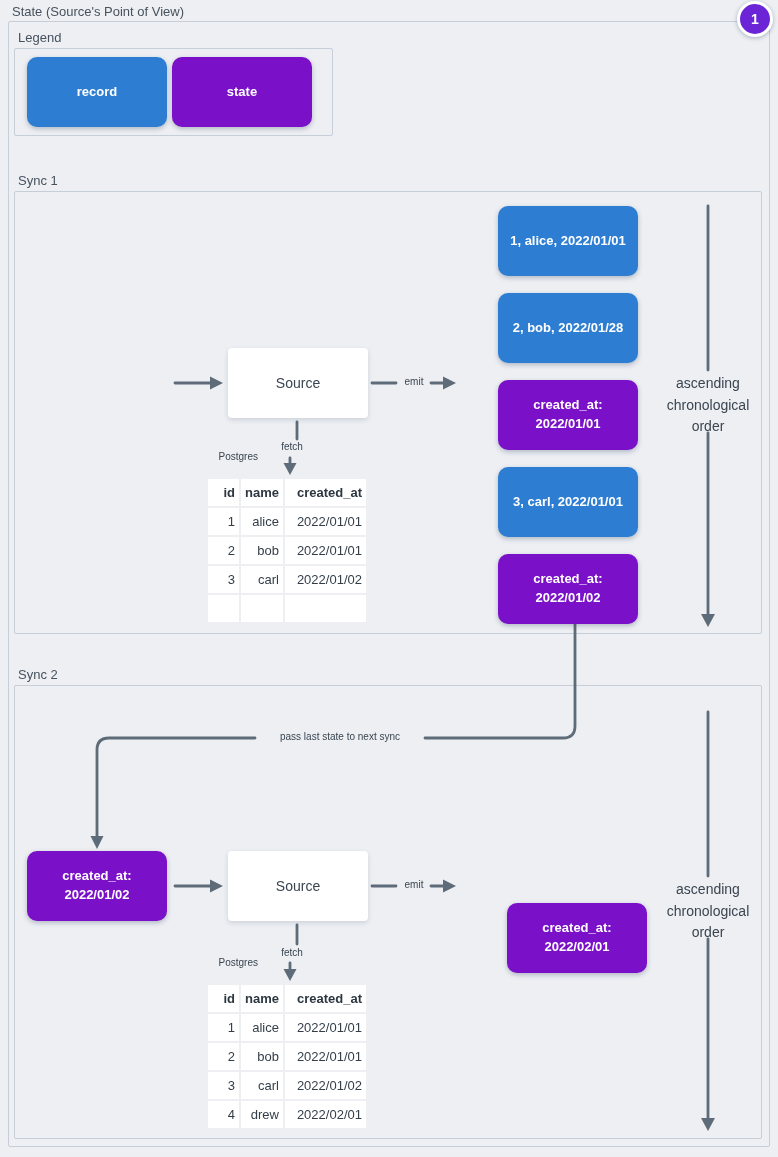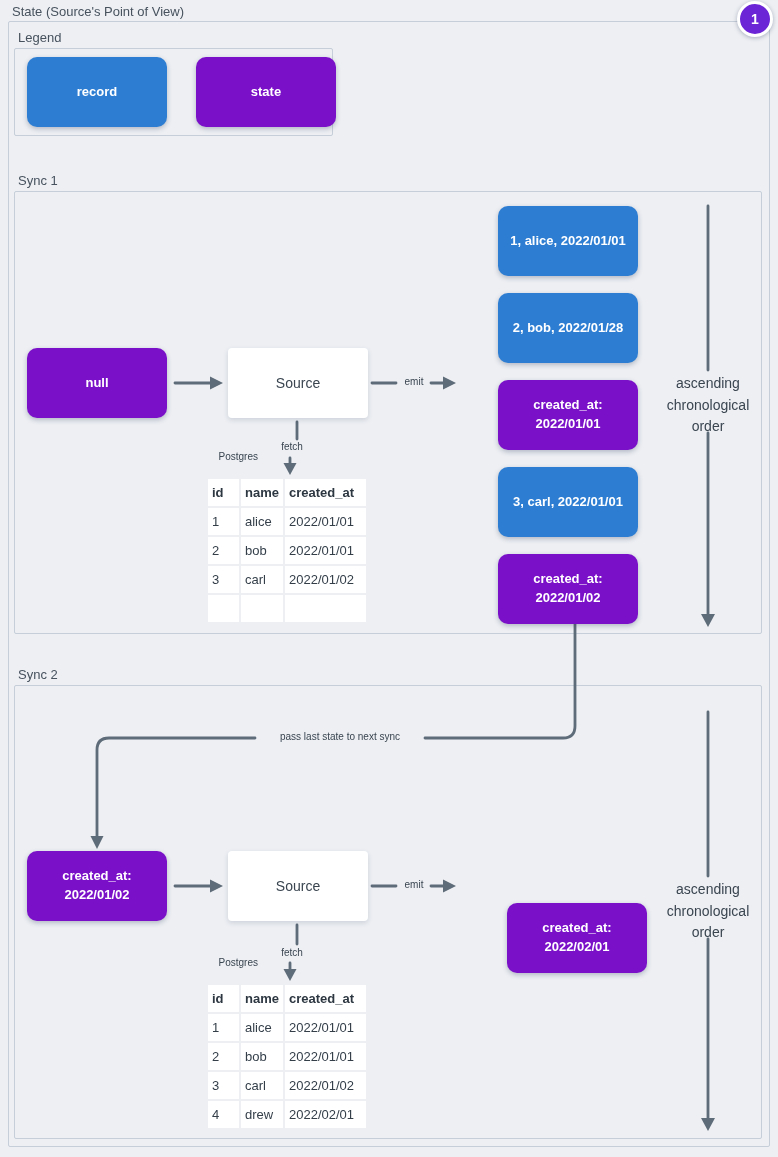--- a/index.html
+++ b/index.html
@@ -35,21 +35,21 @@
   }
   .box.record{background:var(--record);}
   .box.state{background:var(--state);}
   .box.plain{
     background:#fff;color:var(--ink);font-weight:normal;font-size:14px;
     border-radius:4px;box-shadow:0 2px 5px rgba(40,55,90,.16);
   }
   .flow-label{position:absolute;font-size:10px;color:var(--ink);text-align:center;white-space:nowrap;}
   .order-label{position:absolute;width:104px;font-size:14px;color:var(--ink);text-align:center;line-height:1.55;}
   .db-table{position:absolute;border-collapse:separate;border-spacing:2px;font-size:13px;color:var(--cell);}
-  .db-table td,.db-table th{background:#fff;height:27px;text-align:left;vertical-align:middle;padding:0 4px;box-sizing:border-box;}
+  .db-table td,.db-table th{background:#fff;height:27px;text-align:right;vertical-align:middle;padding:0 4px;box-sizing:border-box;}
   .db-table th{font-weight:bold;color:var(--head);}
   .col-id{width:31px;}.col-name{width:32px;}.col-created{width:81px;}
   .badge{
     position:absolute;left:737px;top:1px;width:36px;height:36px;border-radius:50%;
     background:var(--badge);border:3px solid #fff;box-sizing:border-box;
     display:flex;align-items:center;justify-content:center;
     color:#fff;font-size:14px;font-weight:bold;
     box-shadow:0 1px 4px rgba(40,55,90,.35);
   }
 </style>
@@ -113,23 +113,22 @@
         <polygon class="head" points="283.5,969 296.5,969 290,981"></polygon>
     </g>
     <g>
       <path class="wire" d="M708,712 V876"></path>
       <path class="wire" d="M708,939 V1118"></path>
         <polygon class="head" points="701,1118 715,1118 708,1131"></polygon>
     </g>
   </svg>
 
   <div class="box record" style="left:27px;top:57px;">record</div>
-  <div class="box state" style="left:196px;top:57px;">state</div>
-
-  <div class="box state" style="left:27px;top:348px;">null</div>
+  <div class="box state" style="left:172px;top:57px;">state</div>
+
   <div class="box plain" style="left:228px;top:348px;">Source</div>
   <div class="flow-label" style="left:398px;top:376px;width:32px;">emit</div>
   <div class="flow-label" style="left:272px;top:441px;width:40px;">fetch</div>
   <div class="flow-label" style="left:160px;top:451px;width:98px;text-align:right;">Postgres</div>
 
   <table class="db-table" style="left:206px;top:477px;">
     <tbody>
         <tr>
       <th class="col-id">id</th>
       <th class="col-name">name</th>

